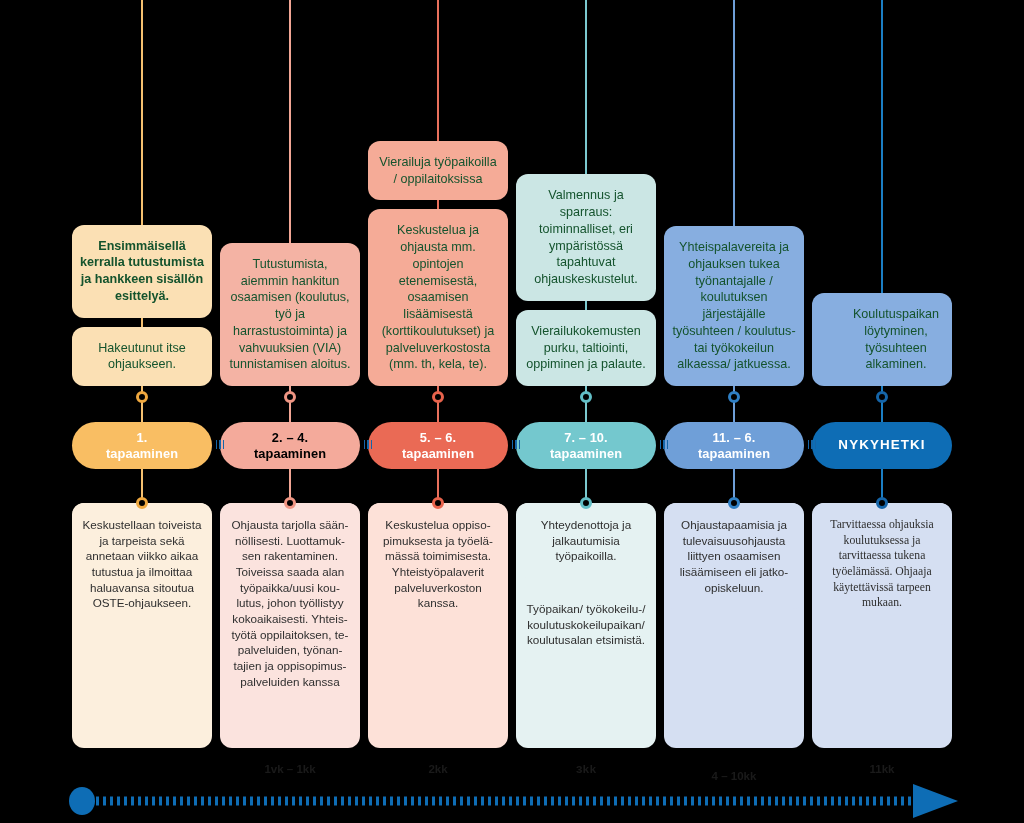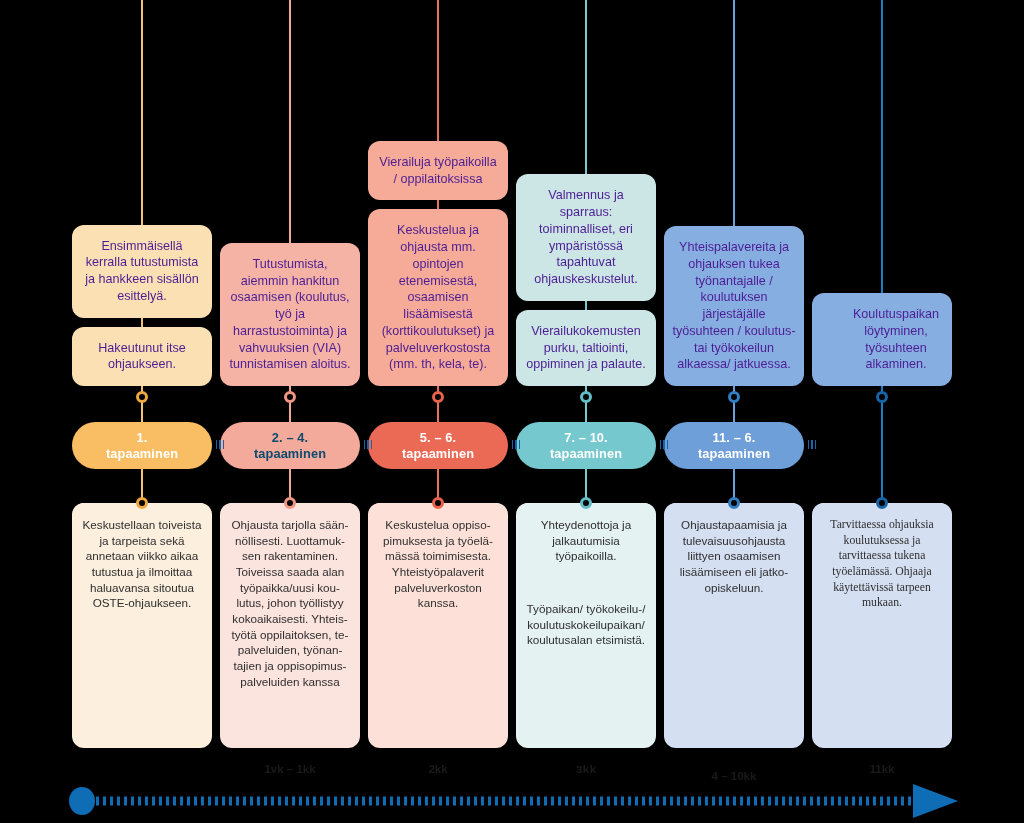--- a/index.html
+++ b/index.html
@@ -55,21 +55,21 @@
     flex-direction: column-reverse;
     align-items: stretch;
     gap: 9px;
   }
   .card {
     box-sizing: border-box;
     border-radius: 12px;
     padding: 13px 8px;
     font-size: 12.6px;
     line-height: 1.33;
-    color: #4c1d95;
+    color: #14532d;
     text-align: center;
     word-wrap: break-word;
     hyphens: manual;
   }
 
   
   .pill {
     position: absolute;
     left: 4px;
     top: 422px;
@@ -174,21 +174,21 @@
 
 <div id="stage">
 
   <div id="columns-root">
       <div class="column col-0">
         <div class="lower-filler" style="background: rgb(252, 239, 221); top: 503px; height: 245px;"></div>
         <div class="stem stem-top" style="background: rgb(245, 192, 112);"></div>
         <div class="stem stem-bottom" style="background: rgb(245, 192, 112);"></div>
         <div class="upper-stack">
           <div class="card" style="background: rgb(251, 224, 180);">Hakeutunut itse ohjaukseen.</div>
-          <div class="card" style="background: rgb(251, 224, 180);">Ensimmäisellä kerralla tutustumista ja hankkeen sisällön esittelyä.</div>
+          <div class="card" style="background: rgb(251, 224, 180); font-weight: bold;">Ensimmäisellä kerralla tutustumista ja hankkeen sisällön esittelyä.</div>
         </div>
         <div class="pin pin-top" style="border-color: rgb(239, 168, 63);"></div>
         <div class="pill" style="background: rgb(249, 190, 99); color: rgb(255, 255, 255);">
           <div>
             <div>1.</div>
             <div>tapaaminen</div>
           </div>
         </div>
         <div class="pin pin-bottom" style="border-color: rgb(239, 168, 63);"></div>
         <div class="lower-stack">
@@ -196,21 +196,21 @@
         </div>
       </div>
       <div class="column col-1">
         <div class="lower-filler" style="background: rgb(251, 227, 222); top: 503px; height: 245px;"></div>
         <div class="stem stem-top" style="background: rgb(242, 166, 149);"></div>
         <div class="stem stem-bottom" style="background: rgb(242, 166, 149);"></div>
         <div class="upper-stack">
           <div class="card" style="background: rgb(244, 179, 164);">Tutustumista, aiemmin hankitun osaamisen (koulutus, työ ja harrastustoiminta) ja vahvuuksien (VIA) tunnistamisen aloitus.</div>
         </div>
         <div class="pin pin-top" style="border-color: rgb(239, 149, 131);"></div>
-        <div class="pill" style="background: rgb(244, 170, 155); color: #0c4a6e;">
+        <div class="pill" style="background: rgb(244, 170, 155); color: #000000;">
           <div>
             <div>2. – 4.</div>
             <div>tapaaminen</div>
           </div>
         </div>
         <div class="pin pin-bottom" style="border-color: rgb(239, 149, 131);"></div>
         <div class="lower-stack">
           <div class="lower-card" style="background: rgb(251, 227, 222);">Ohjausta tarjolla sään-nöllisesti. Luottamuk-sen rakentaminen. Toiveissa saada alan työpaikka/uusi kou-lutus, johon työllistyy kokoaikaisesti. Yhteis-työtä oppilaitoksen, te-palveluiden, työnan-tajien ja oppisopimus-palveluiden kanssa</div>
         </div>
       </div>
@@ -275,20 +275,23 @@
         </div>
       </div>
       <div class="column col-5">
         <div class="lower-filler" style="background: rgb(213, 223, 242); top: 503px; height: 245px;"></div>
         <div class="stem stem-top" style="background: rgb(27, 126, 196);"></div>
         <div class="stem stem-bottom" style="background: rgb(27, 126, 196);"></div>
         <div class="upper-stack">
           <div class="card" style="background: rgb(135, 174, 224); padding-left: 36px;">Koulutuspaikan löytyminen, työsuhteen alkaminen.</div>
         </div>
         <div class="pin pin-top" style="border-color: rgb(21, 101, 168);"></div>
+        <div class="pill wide-letter" style="background: rgb(14, 109, 181); color: rgb(255, 255, 255);">
+          <div>NYKYHETKI</div>
+        </div>
         <div class="pin pin-bottom" style="border-color: rgb(21, 101, 168);"></div>
         <div class="lower-stack">
           <div class="lower-card" style="background: rgb(213, 223, 242); font-family: Liberation Serif, serif;">Tarvittaessa ohjauksia koulutuksessa ja tarvittaessa tukena työelämässä. Ohjaaja käytettävissä tarpeen mukaan.</div>
         </div>
       </div>
     </div>
 
   <div id="pill-dots-root">
       <div class="pill-dots" style="left: 216px;">
         <i></i>

